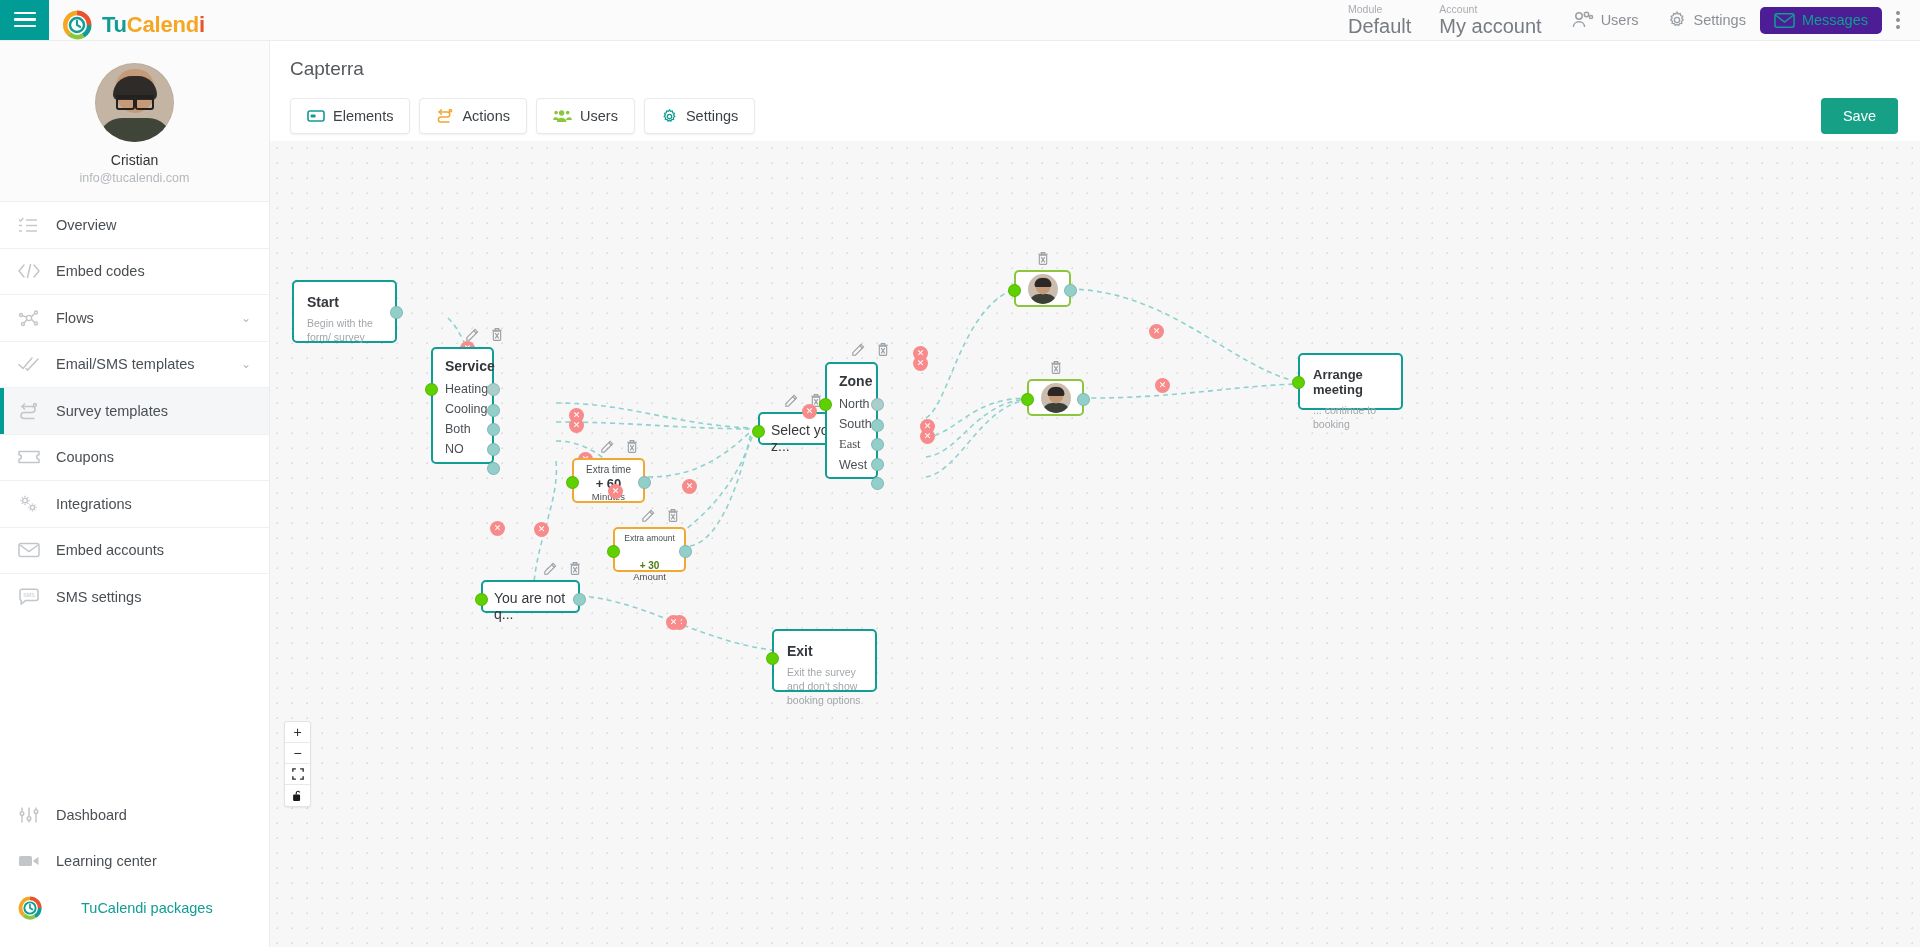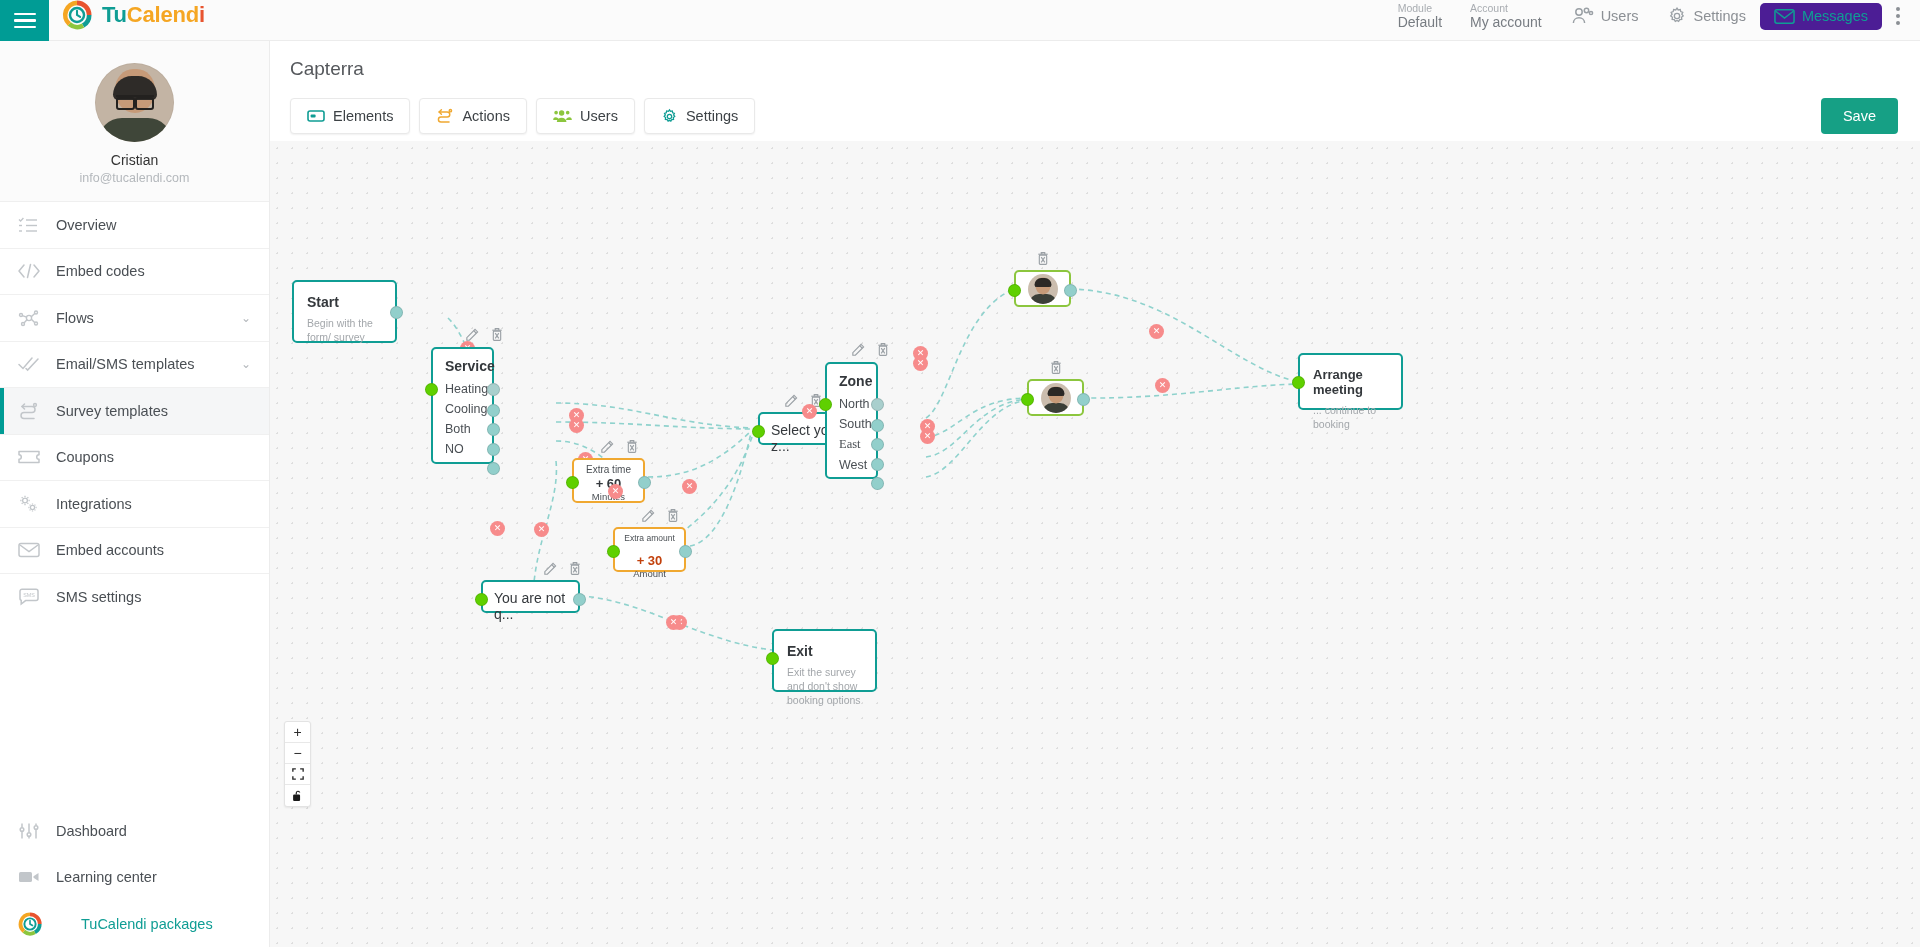--- a/index.html
+++ b/index.html
@@ -5,38 +5,38 @@
   * { box-sizing: border-box; margin: 0; padding: 0; }
   html, body {
     width: 1920px; height: 947px;
     font-family: "Liberation Sans", sans-serif;
     background: #ffffff; overflow: hidden;
   }
   
   #topbar {
     position: absolute; top: 0; left: 0; width: 1920px; height: 41px;
     background: #fbfbfb; border-bottom: 1px solid #ececec;
-    display: flex; align-items: flex-start; z-index: 40;
+    display: flex; align-items: flex-end; z-index: 40;
   }
   #hamburger {
     width: 49px; height: 41px; background: #009c95;
     display: flex; flex-direction: column; align-items: center; justify-content: center; gap: 4px;
     cursor: pointer;
   }
   #hamburger span { display: block; width: 22px; height: 2.5px; background: #fff; border-radius: 1px; }
   .brand { display: flex; align-items: center; gap: 10px; margin-left: 13px; }
   .brand-text { font-size: 22px; font-weight: bold; letter-spacing: -.2px; }
   .brand-text .t1 { color: #0f9d94; }
   .brand-text .t2 { color: #f5a623; }
   .brand-text .t3 { color: #e8542f; }
   #top-right { margin-left: auto; display: flex; align-items: center; gap: 0px; padding-right: 10px; }
   .tr-item { display: flex; align-items: center; gap: 7px; padding: 5px 14px; color: #8b8f94; font-size: 14.5px; cursor: pointer; border-radius: 5px; }
   .tr-stack { display: flex; flex-direction: column; line-height: 1.15; padding: 2px 14px; cursor: pointer; }
   .tr-stack .lbl { font-size: 10.5px; color: #a8acb1; }
-  .tr-stack .val { font-size: 14px; color: #777c82; }
+  .tr-stack .val { font-size: 20px; color: #777c82; }
   .tr-item.messages { background: #4c1d95; color: #0f9d94; }
   .kebab { display: flex; flex-direction: column; gap: 3px; padding: 6px 10px 6px 14px; cursor: pointer; }
   .kebab i { width: 4px; height: 4px; border-radius: 50%; background: #8b8f94; display: block; }
   
   #sidebar {
     position: absolute; top: 41px; left: 0; width: 270px; height: 906px;
     background: #ffffff; border-right: 1px solid #ececec; z-index: 30; overflow: hidden;
   }
   #profile { background: #fbfbfb; padding: 22px 0 16px; text-align: center; border-bottom: 1px solid #efefef; }
   #avatar-big {
@@ -60,21 +60,21 @@
   .nav-item {
     height: 46.5px; display: flex; align-items: center; padding: 0 18px;
     border-bottom: 1px solid #f0f0f0; cursor: pointer; position: relative;
   }
   .nav-item .ico { width: 38px; flex: 0 0 38px; display: flex; align-items: center; color: #c2c6ca; }
   .nav-item .lbl { font-size: 14.5px; color: #4a4f54; }
   .nav-item .chev { margin-left: auto; color: #b4b8bc; font-size: 12px; }
   .nav-item.active { background: #f5f6f7; }
   .nav-item.active:before { content:""; position:absolute; left:0; top:0; bottom:0; width:4px; background:#009c95; }
   .nav-item.no-border { border-bottom: none; }
-  #nav-bottom { position: absolute; bottom: 0; left: 0; width: 100%; }
+  #nav-bottom { position: absolute; bottom: 16px; left: 0; width: 100%; }
   .nav-item.brandlink .lbl { color: #0f9d94; margin-left: 25px; }
   
   #main { position: absolute; top: 41px; left: 270px; width: 1650px; height: 906px; background: #fff; }
   #page-title { font-size: 19px; color: #55585c; padding: 17px 0 0 20px; font-weight: normal; }
   #toolbar { display: flex; gap: 9px; padding: 18px 0 0 20px; align-items: center; }
   .tb-btn {
     display: flex; align-items: center; gap: 8px; height: 36px; padding: 0 16px;
     background: #fff; border: 1px solid #e9e9e9; border-radius: 4px;
     box-shadow: 0 1px 2px rgba(0,0,0,.06); font-size: 14.5px; color: #3d4246; cursor: pointer;
   }
@@ -475,21 +475,21 @@
           <path d="M2.6 3.6h10.8"></path>
             <path d="M6 3.6V1.8h4v1.8"></path>
             <rect x="3.8" y="4.6" width="8.4" height="10.6" rx="1"></rect>
             <path d="M6 7l4 6M10 7l-4 6"></path>
         </svg>
       </div>
     </div>
 
     <div class="node orange" style="left:343px; top:386px; width:73px; height:45px; padding:4px 8px; text-align:center;">
       <div style="font-size:8.5px; color:#4a4f54;">Extra amount</div>
-      <div style="font-size:13px; font-weight:bold; color:#c2410c; margin-top:10px;">+ 30</div>
+      <div style="font-size:10px; font-weight:bold; color:#4d7c0f; margin-top:17px;">+ 30</div>
       <div style="font-size:9.5px; color:#4a4f54;">Amount</div>
       <span class="port in" style="top:16px;"></span>
       <span class="port out" style="top:16px;"></span>
       <div class="tools" style="left:26px; top:-21px;">
         <svg width="14" height="14" viewBox="0 0 16 16" fill="none" stroke="#9aa0a5" stroke-width="1.3">
           <path d="M11.5 1.6l2.9 2.9L5 14H2.1v-2.9z"></path>
             <path d="M10 3.1l2.9 2.9"></path>
         </svg>
         <svg width="14" height="15" viewBox="0 0 16 17" fill="none" stroke="#9aa0a5" stroke-width="1.3">
           <path d="M2.6 3.6h10.8"></path>

